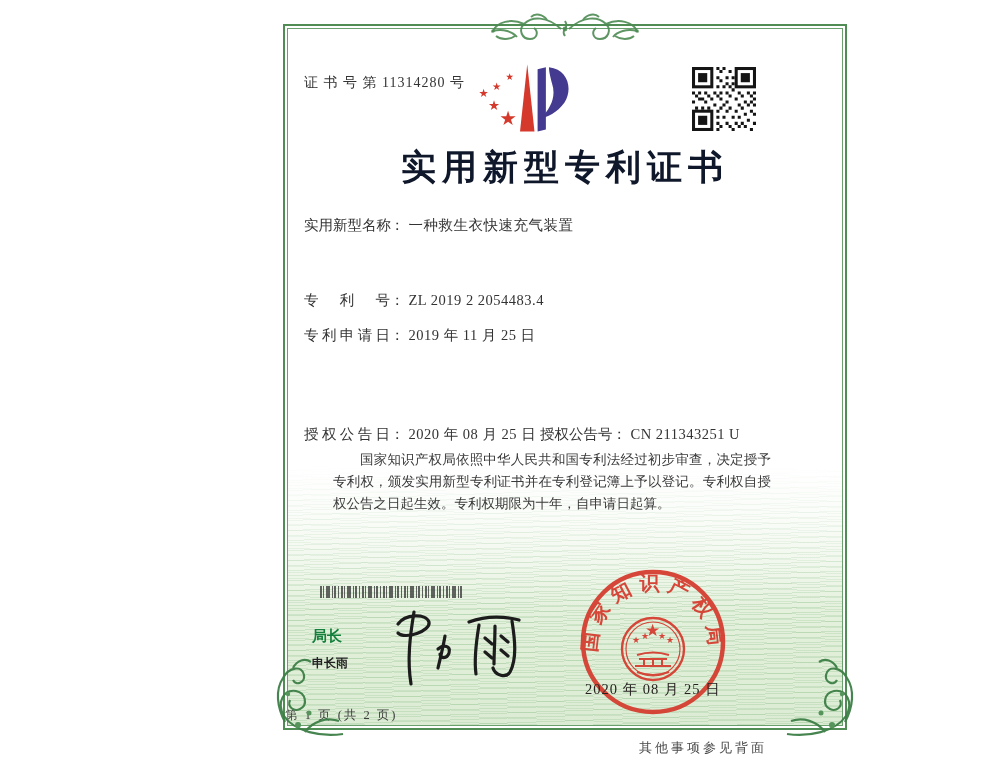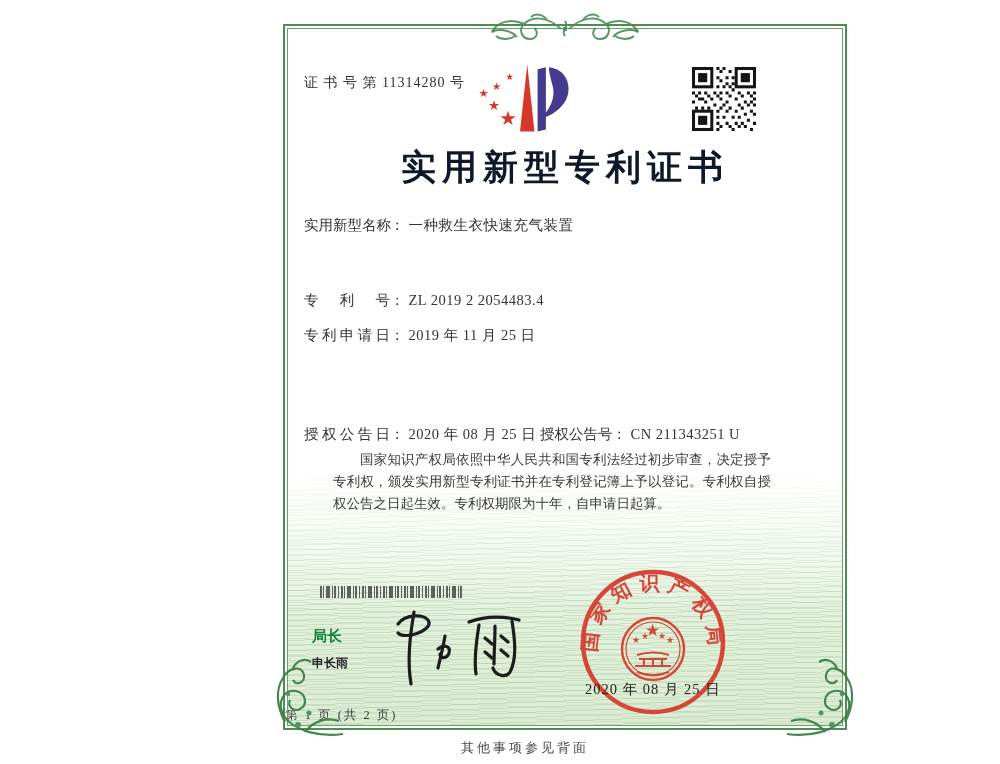--- a/index.html
+++ b/index.html
@@ -52,21 +52,21 @@
   .signer-title{position:absolute;left:27px;top:601px;font-size:15px;font-weight:600;color:#15803d;}
   .signer-name{position:absolute;left:27px;top:629px;font-size:12px;font-weight:600;color:#222;}
   .signature{position:absolute;left:96px;top:570px;width:170px;height:105px;}
 
   .seal{position:absolute;left:292px;top:540px;width:152px;height:152px;opacity:.92;}
   .seal-date{position:absolute;left:300px;top:654px;font-size:14.5px;color:#262220;
              letter-spacing:1px;white-space:nowrap;}
 
   .page-num{position:absolute;left:0;top:681px;width:100%;text-align:left;
             font-size:12.5px;color:#3c3c3c;letter-spacing:2px;}
-  .back-note{position:absolute;left:283px;top:739px;width:484px;text-align:center;
+  .back-note{position:absolute;left:283px;top:739px;width:484px;text-align:right;
              font-size:13px;color:#4a4a4a;letter-spacing:3px;}
 
   
   .orn-top{position:absolute;left:50%;top:-17px;margin-left:-100px;width:200px;height:40px;z-index:4;}
   .orn-bl{position:absolute;left:-12px;bottom:-10px;width:78px;height:88px;z-index:4;}
   .orn-br{position:absolute;right:-12px;bottom:-10px;width:78px;height:88px;z-index:4;transform:scaleX(-1);}
 </style>
 </head>
 <body>
 

